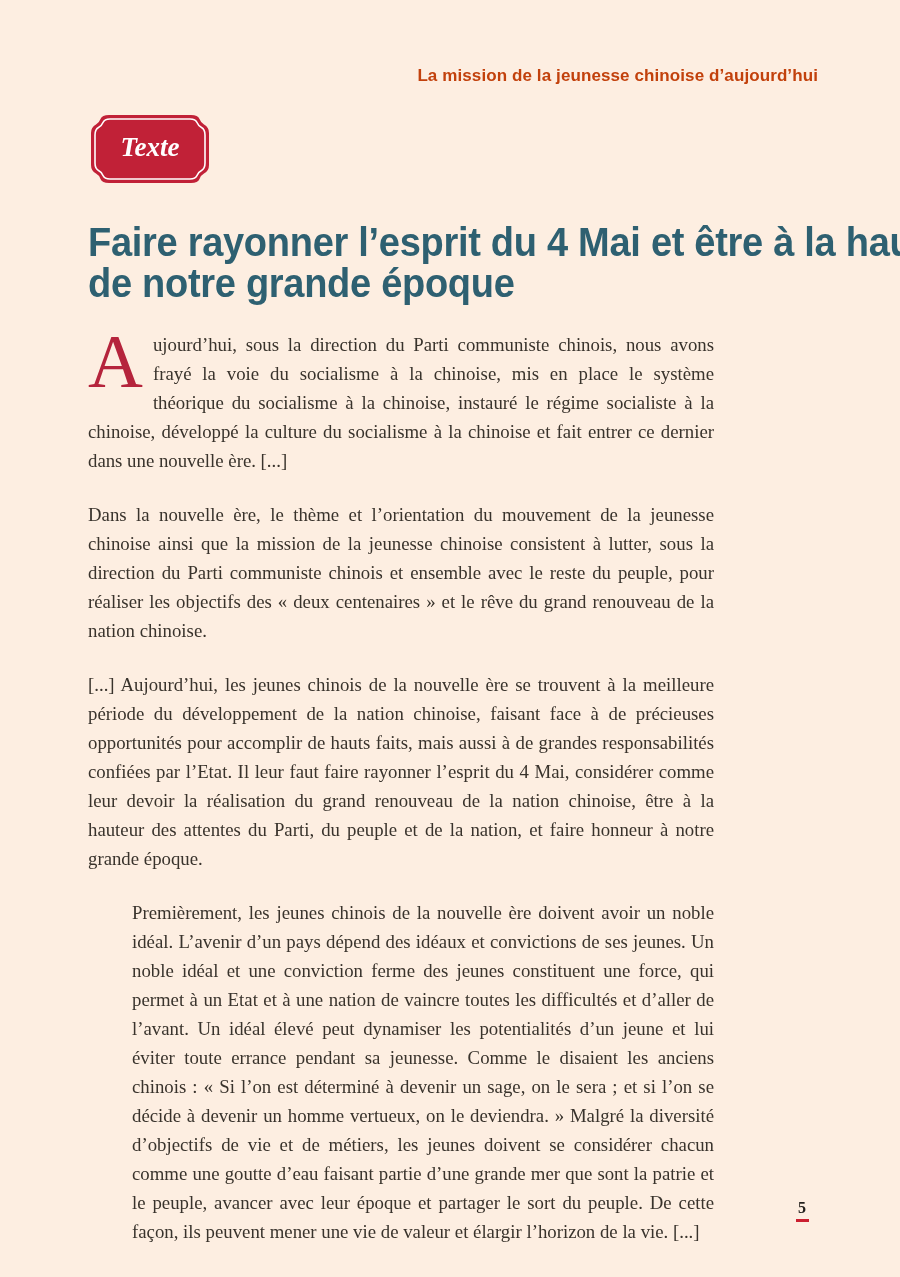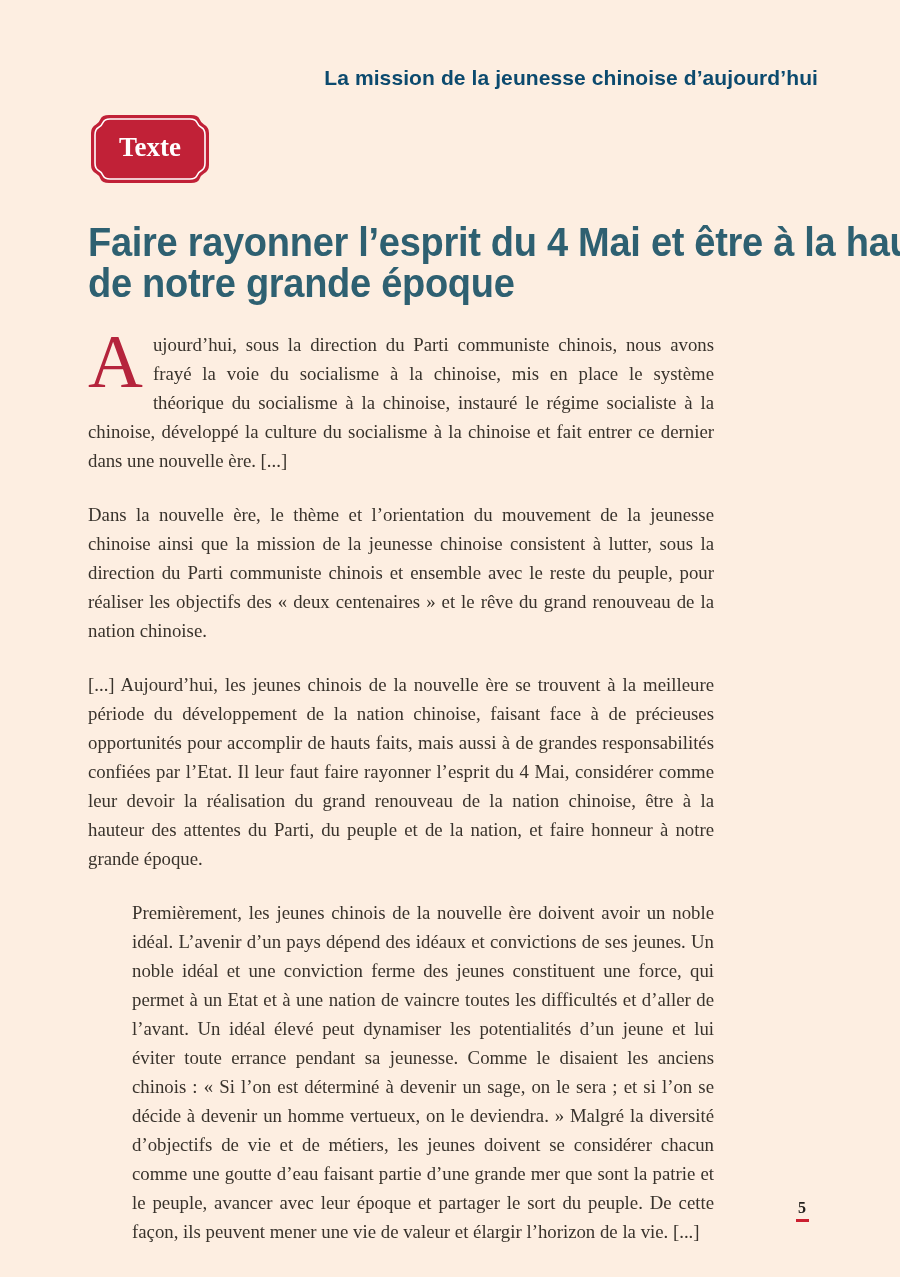--- a/index.html
+++ b/index.html
@@ -13,31 +13,32 @@
     overflow: hidden;
     font-family: "Liberation Serif", serif;
   }
   
   .running-header {
     position: absolute;
     top: 66px;
     right: 82px;
     font-family: "Liberation Sans", sans-serif;
     font-weight: bold;
-    font-size: 21px;
-    color: #0c4a6e;
+    font-size: 17px;
+    color: #c2410c;
     letter-spacing: 0.1px;
   }
   
   .badge {
     position: absolute;
     top: 113px;
     left: 89px;
     width: 122px;
     height: 72px;
+    font-style: italic;
   }
   .badge svg { display: block; width: 122px; height: 72px; }
   .badge-label {
     position: absolute;
     inset: 0;
     display: flex;
     align-items: center;
     justify-content: center;
     color: #ffffff;
     font-family: "Liberation Serif", serif;

